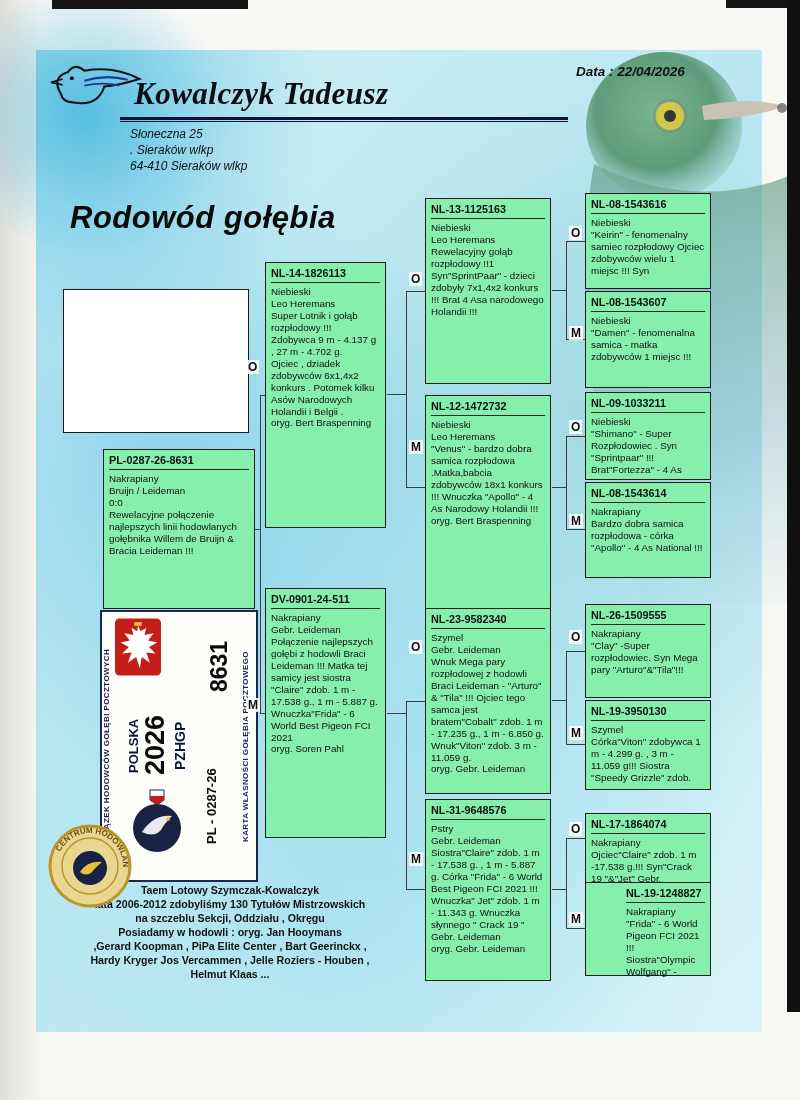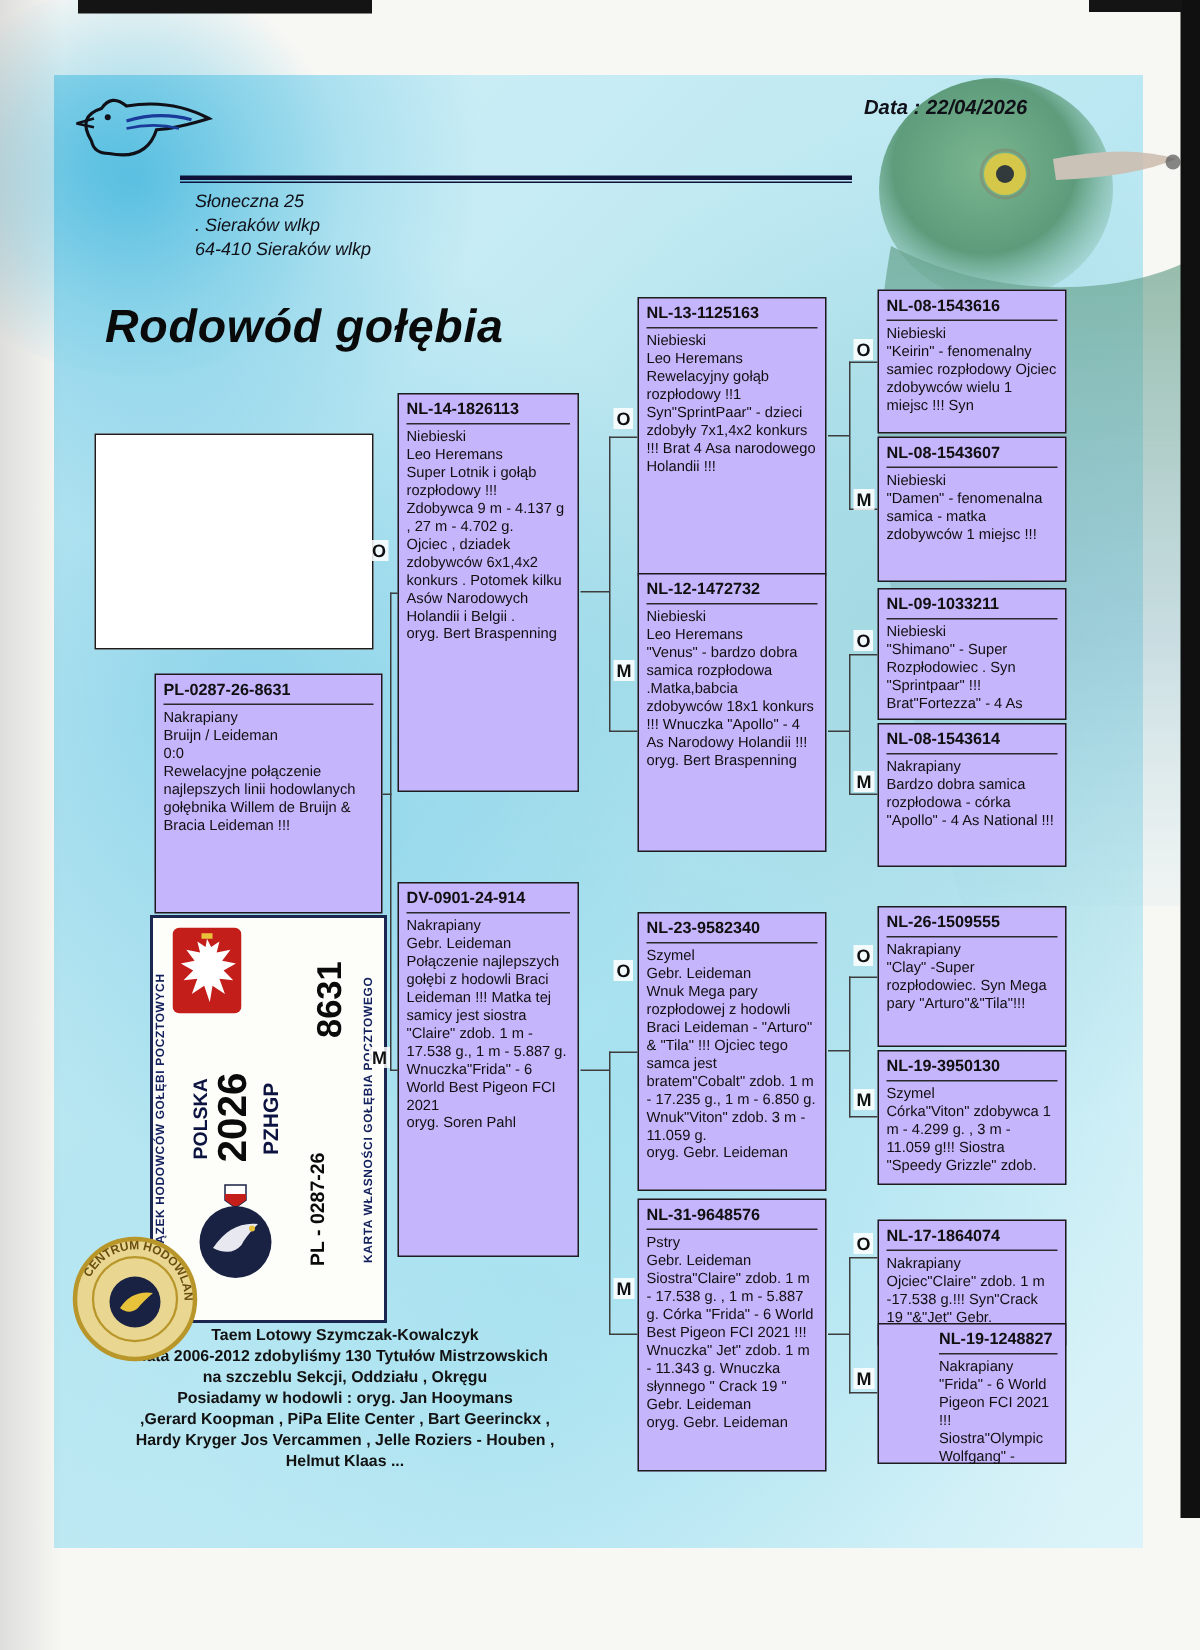--- a/index.html
+++ b/index.html
@@ -34,30 +34,30 @@
     font-family:"Liberation Serif", serif; font-weight:bold; font-style:italic;
     font-size:31px; color:#0c0c14; letter-spacing:.5px; }
   .name-underline { position:absolute; left:120px; top:117px; width:448px; height:3px; background:#0e1238; z-index:3; }
   .name-underline2 { position:absolute; left:120px; top:121px; width:448px; height:1px; background:#0e1238; z-index:3; }
   .address { position:absolute; left:130px; top:126px; z-index:3; font-style:italic;
     font-size:12px; line-height:1.35; white-space:pre-line; color:#101018; }
   .date { position:absolute; left:576px; top:64px; z-index:3; font-style:italic; font-size:13.5px; font-weight:bold; color:#101018;text-align:right; }
   .doc-title { position:absolute; left:70px; top:200px; z-index:3; font-weight:bold; font-style:italic;
     font-size:31px; color:#0a0a0a; letter-spacing:.5px; }
   
-  .box { position:absolute; z-index:3; background:#c4b5fd; border:1px solid #1c1c1c;
+  .box { position:absolute; z-index:3; background:#86efac; border:1px solid #1c1c1c;
     padding:4px 5px; font-size:9.8px; line-height:1.22; color:#101010; box-sizing:border-box; }
   .box .ring { font-weight:bold; font-size:10.8px; border-bottom:1px solid #2a2a2a; padding-bottom:2px; margin-bottom:3px; }
   .box .body { white-space:pre-line; }
   #b-photo   { left:63px;  top:289px; width:186px; height:144px; background:#fff; }
   #b-subject { left:103px; top:449px; width:152px; height:160px; }
   #b-nl14    { left:265px; top:262px; width:121px; height:266px; }
   #b-dv      { left:265px; top:588px; width:121px; height:250px; }
   #b-g0 { left:425px; top:198px; width:126px; height:186px; }
-  #b-g1 { left:425px; top:382px; width:126px; height:186px; }
+  #b-g1 { left:425px; top:395px; width:126px; height:227px; }
   #b-g2 { left:425px; top:608px; width:126px; height:186px; }
   #b-g3 { left:425px; top:799px; width:126px; height:182px; }
   #b-gg0 { left:585px; top:193px; width:126px; height:96px; }
   #b-gg1 { left:585px; top:291px; width:126px; height:97px; }
   #b-gg2 { left:585px; top:392px; width:126px; height:88px; }
   #b-gg3 { left:585px; top:482px; width:126px; height:96px; }
   #b-gg4 { left:585px; top:604px; width:126px; height:94px; }
   #b-gg5 { left:585px; top:700px; width:126px; height:90px; }
   #b-gg6 { left:585px; top:796px; width:126px; height:84px;margin-top:17px; }
   #b-gg7 { left:585px; top:882px; width:126px; height:94px;padding-left:40px; }
@@ -120,20 +120,21 @@
   <div class="edge-top-left"></div>
   <div class="edge-top-right"></div>
 
   <svg class="logo" width="100" height="62" viewBox="0 0 120 72">
     <path d="M18,42 Q6,22 26,16 Q34,4 46,14 Q82,8 112,24 Q86,32 70,33 Q62,58 32,52 Q20,52 18,42 Z" fill="none" stroke="#101018" stroke-width="2.5"></path>
     <circle cx="31" cy="23" r="2.4" fill="#101018"></circle>
     <path d="M20,24 L6,28 L20,31" fill="none" stroke="#101018" stroke-width="2"></path>
     <path d="M46,26 Q72,18 98,25" fill="none" stroke="#1a3a9a" stroke-width="2.5"></path>
     <path d="M46,32 Q68,27 88,32" fill="none" stroke="#1a3a9a" stroke-width="2"></path>
   </svg>
+  <div class="breeder-name">Kowalczyk Tadeusz</div>
   <div class="name-underline"></div>
   <div class="name-underline2"></div>
   <div class="address">Słoneczna 25
 . Sieraków wlkp
 64-410 Sieraków wlkp</div>
   <div class="date">Data : 22/04/2026</div>
   <div class="doc-title">Rodowód gołębia</div>
 
   <div class="ln" style="left:406px;top:291px;width:1px;height:197px"></div>
   <div class="ln" style="left:406px;top:291px;width:19px;height:1px"></div>
@@ -192,21 +193,21 @@
   <div class="box" id="b-nl14">
     <div class="ring">NL-14-1826113</div>
     <div class="body">Niebieski
 Leo Heremans
 Super Lotnik i gołąb rozpłodowy !!!
 Zdobywca 9 m - 4.137 g , 27 m - 4.702 g.
 Ojciec , dziadek zdobywców 6x1,4x2 konkurs . Potomek kilku Asów Narodowych Holandii i Belgii .
 oryg. Bert Braspenning</div>
   </div>
   <div class="box" id="b-dv">
-    <div class="ring">DV-0901-24-914</div>
+    <div class="ring">DV-0901-24-511</div>
     <div class="body">Nakrapiany
 Gebr. Leideman
 Połączenie najlepszych gołębi z hodowli Braci Leideman !!! Matka tej samicy jest siostra "Claire" zdob. 1 m - 17.538 g., 1 m - 5.887 g. Wnuczka"Frida" - 6 World Best Pigeon FCI 2021
 oryg. Soren Pahl</div>
   </div>
 
   <div class="box" id="b-g0">
     <div class="ring">NL-13-1125163</div>
     <div class="body">Niebieski
 Leo Heremans

